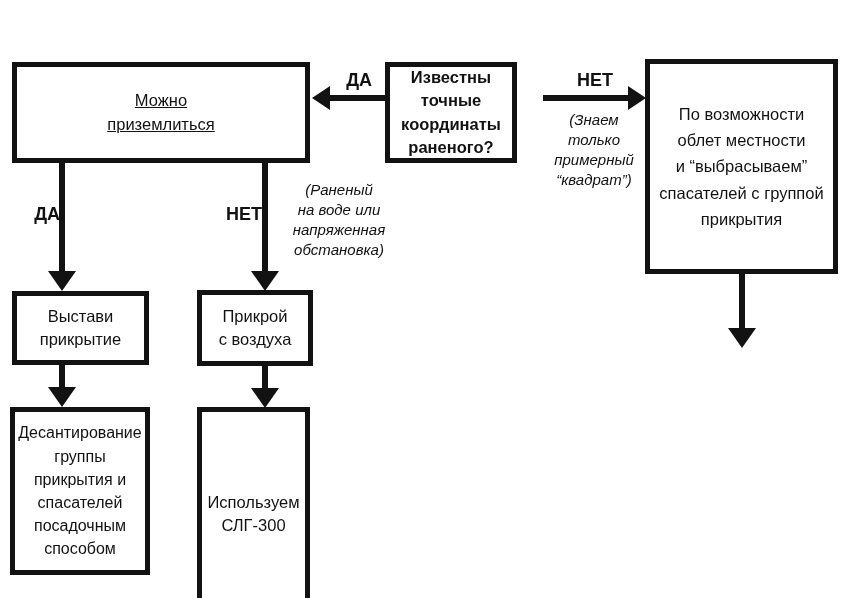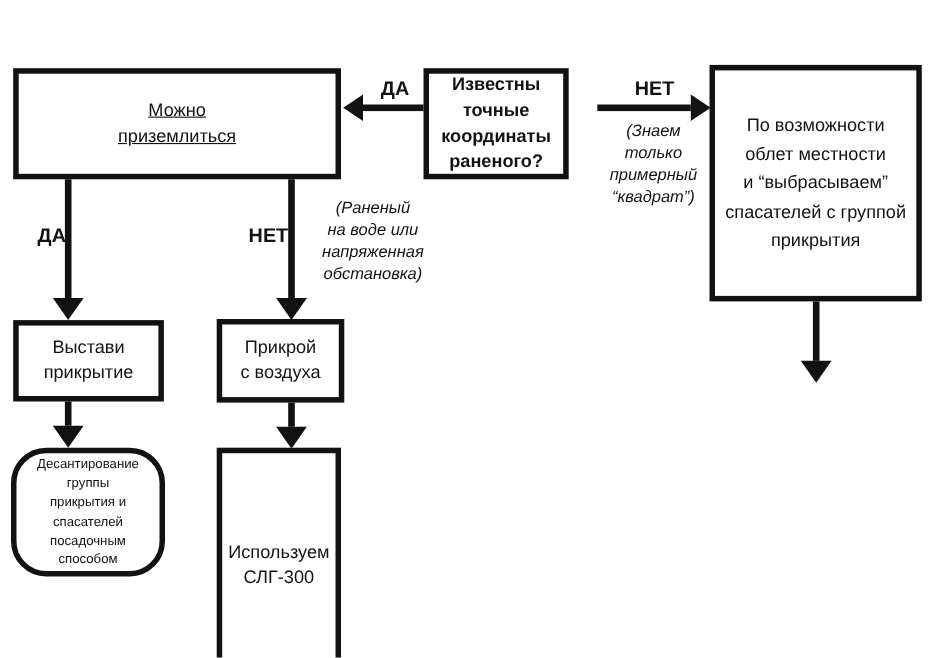--- a/index.html
+++ b/index.html
@@ -23,21 +23,21 @@
     white-space: pre-line;
     font-size: 16.5px;
     line-height: 1.42;
     color: #121212;
   }
   .box-can-land   { left: 12px;  top: 62px;  width: 298px; height: 101px; text-decoration: underline; }
   .box-decision   { left: 385px; top: 62px;  width: 132px; height: 101px; font-weight: bold; }
   .box-flyover    { left: 645px; top: 59px;  width: 193px; height: 215px; line-height: 1.6; text-align: center; }
   .box-set-cover  { left: 12px;  top: 291px; width: 137px; height: 74px; }
   .box-cover-air  { left: 197px; top: 290px; width: 116px; height: 76px; }
-  .box-landing    { left: 10px;  top: 407px; width: 140px; height: 117px; font-size: 12px; line-height: 1.45; border-radius: 32px; }
+  .box-landing    { left: 10px;  top: 407px; width: 140px; height: 168px; font-size: 16px; line-height: 1.45; }
   .box-slg        { left: 197px; top: 407px; width: 113px; height: 214px; }
   .box-search     { left: 646px; top: 348px; width: 192px; height: 224px; line-height: 1.48; }
 
   .lbl {
     position: absolute;
     font-weight: bold;
     font-size: 18px;
     text-align: right;
     color: #121212;
   }

